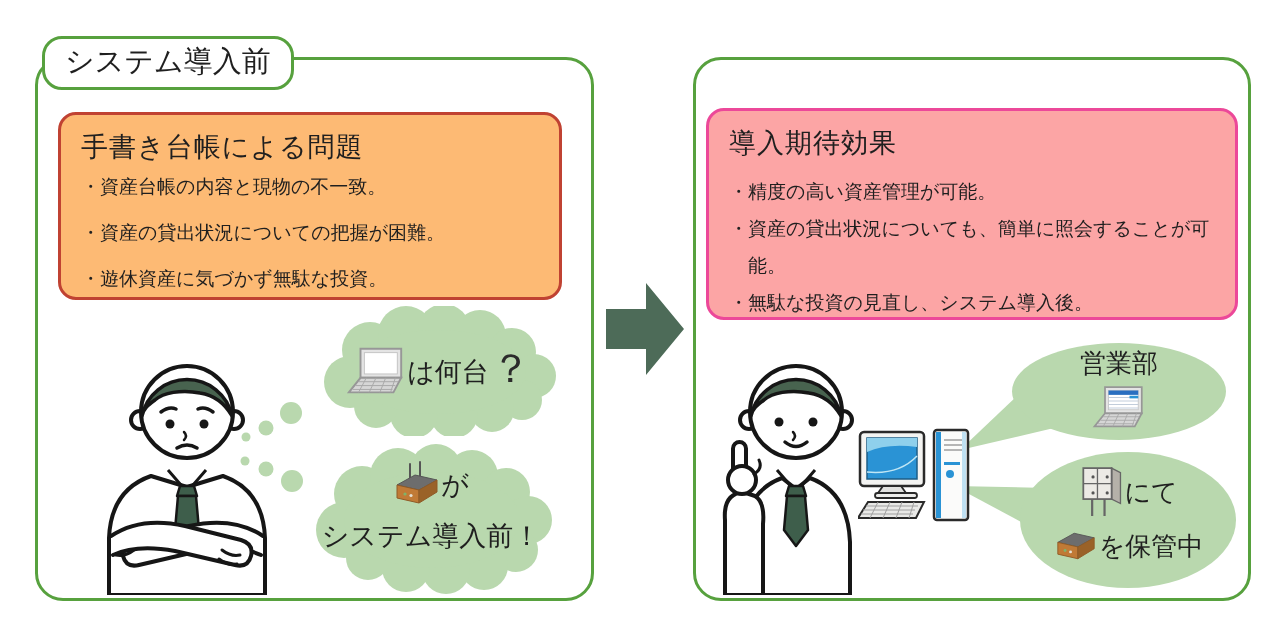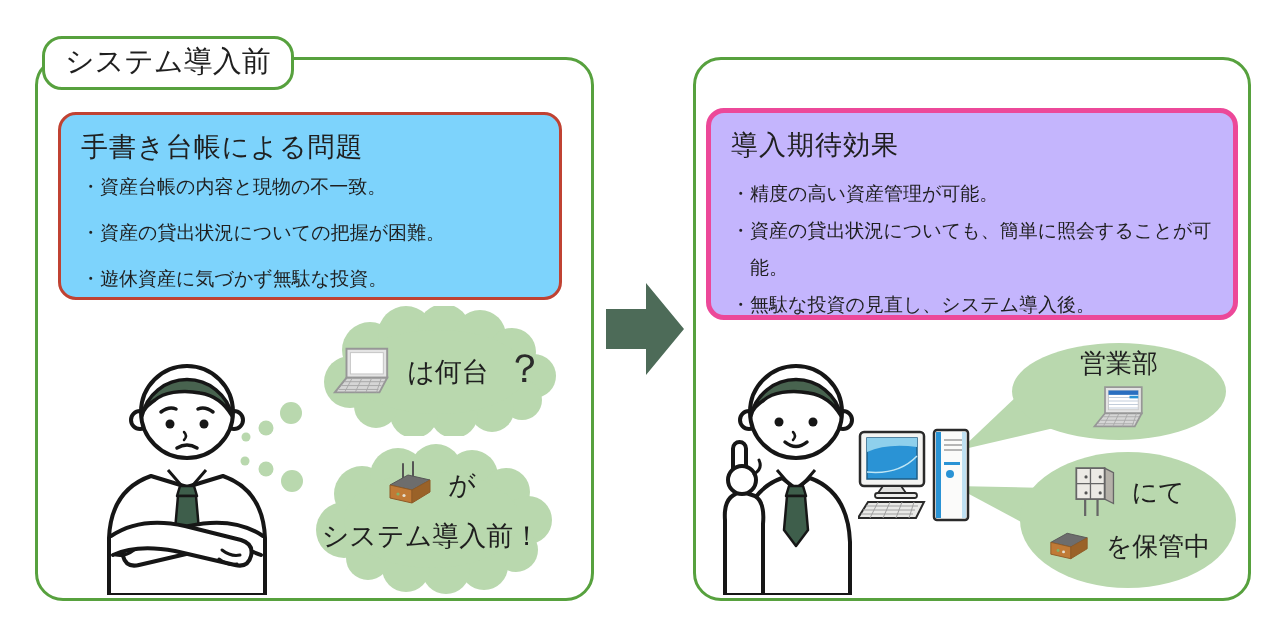--- a/index.html
+++ b/index.html
@@ -5,27 +5,27 @@
   html,body{margin:0;padding:0;background:#fff}
   .stage{position:relative;width:1280px;height:631px;background:#fff;overflow:hidden;
          font-family:"Liberation Sans","DejaVu Sans",sans-serif;color:#1f1f1f}
   .panel{position:absolute;background:#fff;border:3.5px solid #57a13e;border-radius:28px}
   .tag{position:absolute;background:#fff;border:3px solid #57a13e;border-radius:20px;
        font-size:29px;line-height:1.2;padding:5px 20px 8px;z-index:6;white-space:nowrap}
   .box{position:absolute;border-radius:18px;box-sizing:border-box;padding:12px 20px;z-index:3}
   .box h2{margin:2px 0 0;font-size:27px;font-weight:400;letter-spacing:1px}
   .box ul{list-style:none;margin:12px 0 0;padding:0}
   .box li{font-size:19px;padding-left:1em;text-indent:-1em}
-  .problem{background:#7dd3fc;border:3px solid #c04232}
+  .problem{background:#fdba74;border:3px solid #c04232}
   .problem li{margin-bottom:25px;line-height:1.1}
-  .effect{background:#c4b5fd;border:5px solid #ec4899}
+  .effect{background:#fca5a5;border:3px solid #ec4899}
   .effect li{line-height:37px;max-width:462px}
   .abs{position:absolute}
   .bubble{position:absolute;background:#b9d8ae;border-radius:50%;z-index:2}
-  .brow{position:absolute;display:flex;justify-content:center;align-items:center;gap:14px;z-index:4}
+  .brow{position:absolute;display:flex;justify-content:center;align-items:center;gap:0;z-index:4}
   .btxt{font-size:26px;white-space:nowrap}
   .cloudtxt{font-size:27px;white-space:nowrap}
   .qmark{font-size:40px;font-weight:300;color:#2b2b2b;margin-left:2px;transform:translateY(-4px)}
   svg{display:block}
 </style>
 </head>
 <body>
 
 <div class="stage">
 

